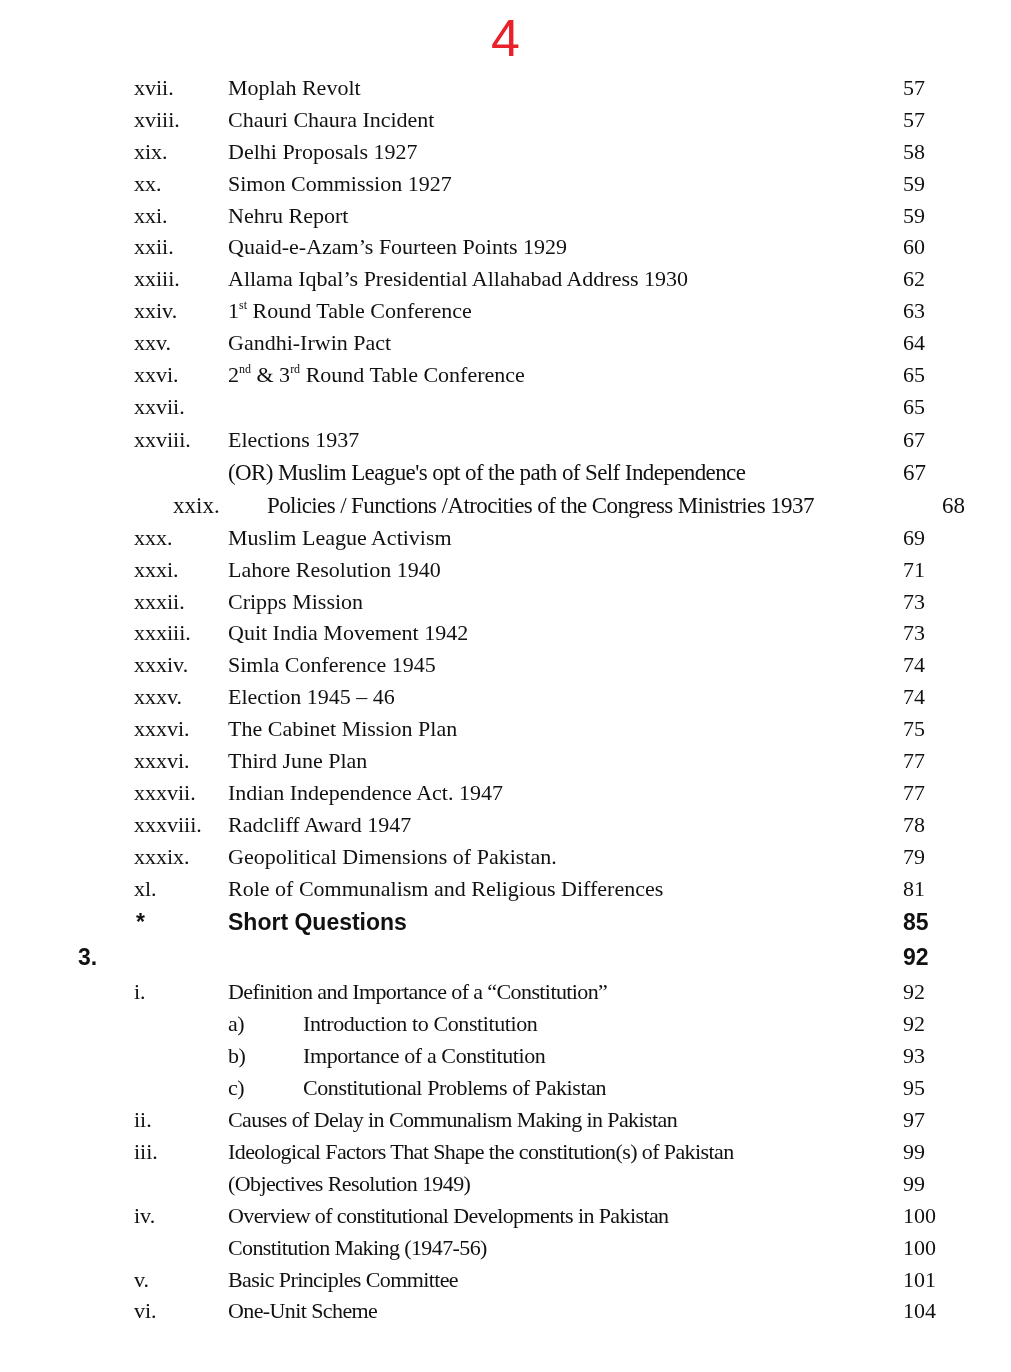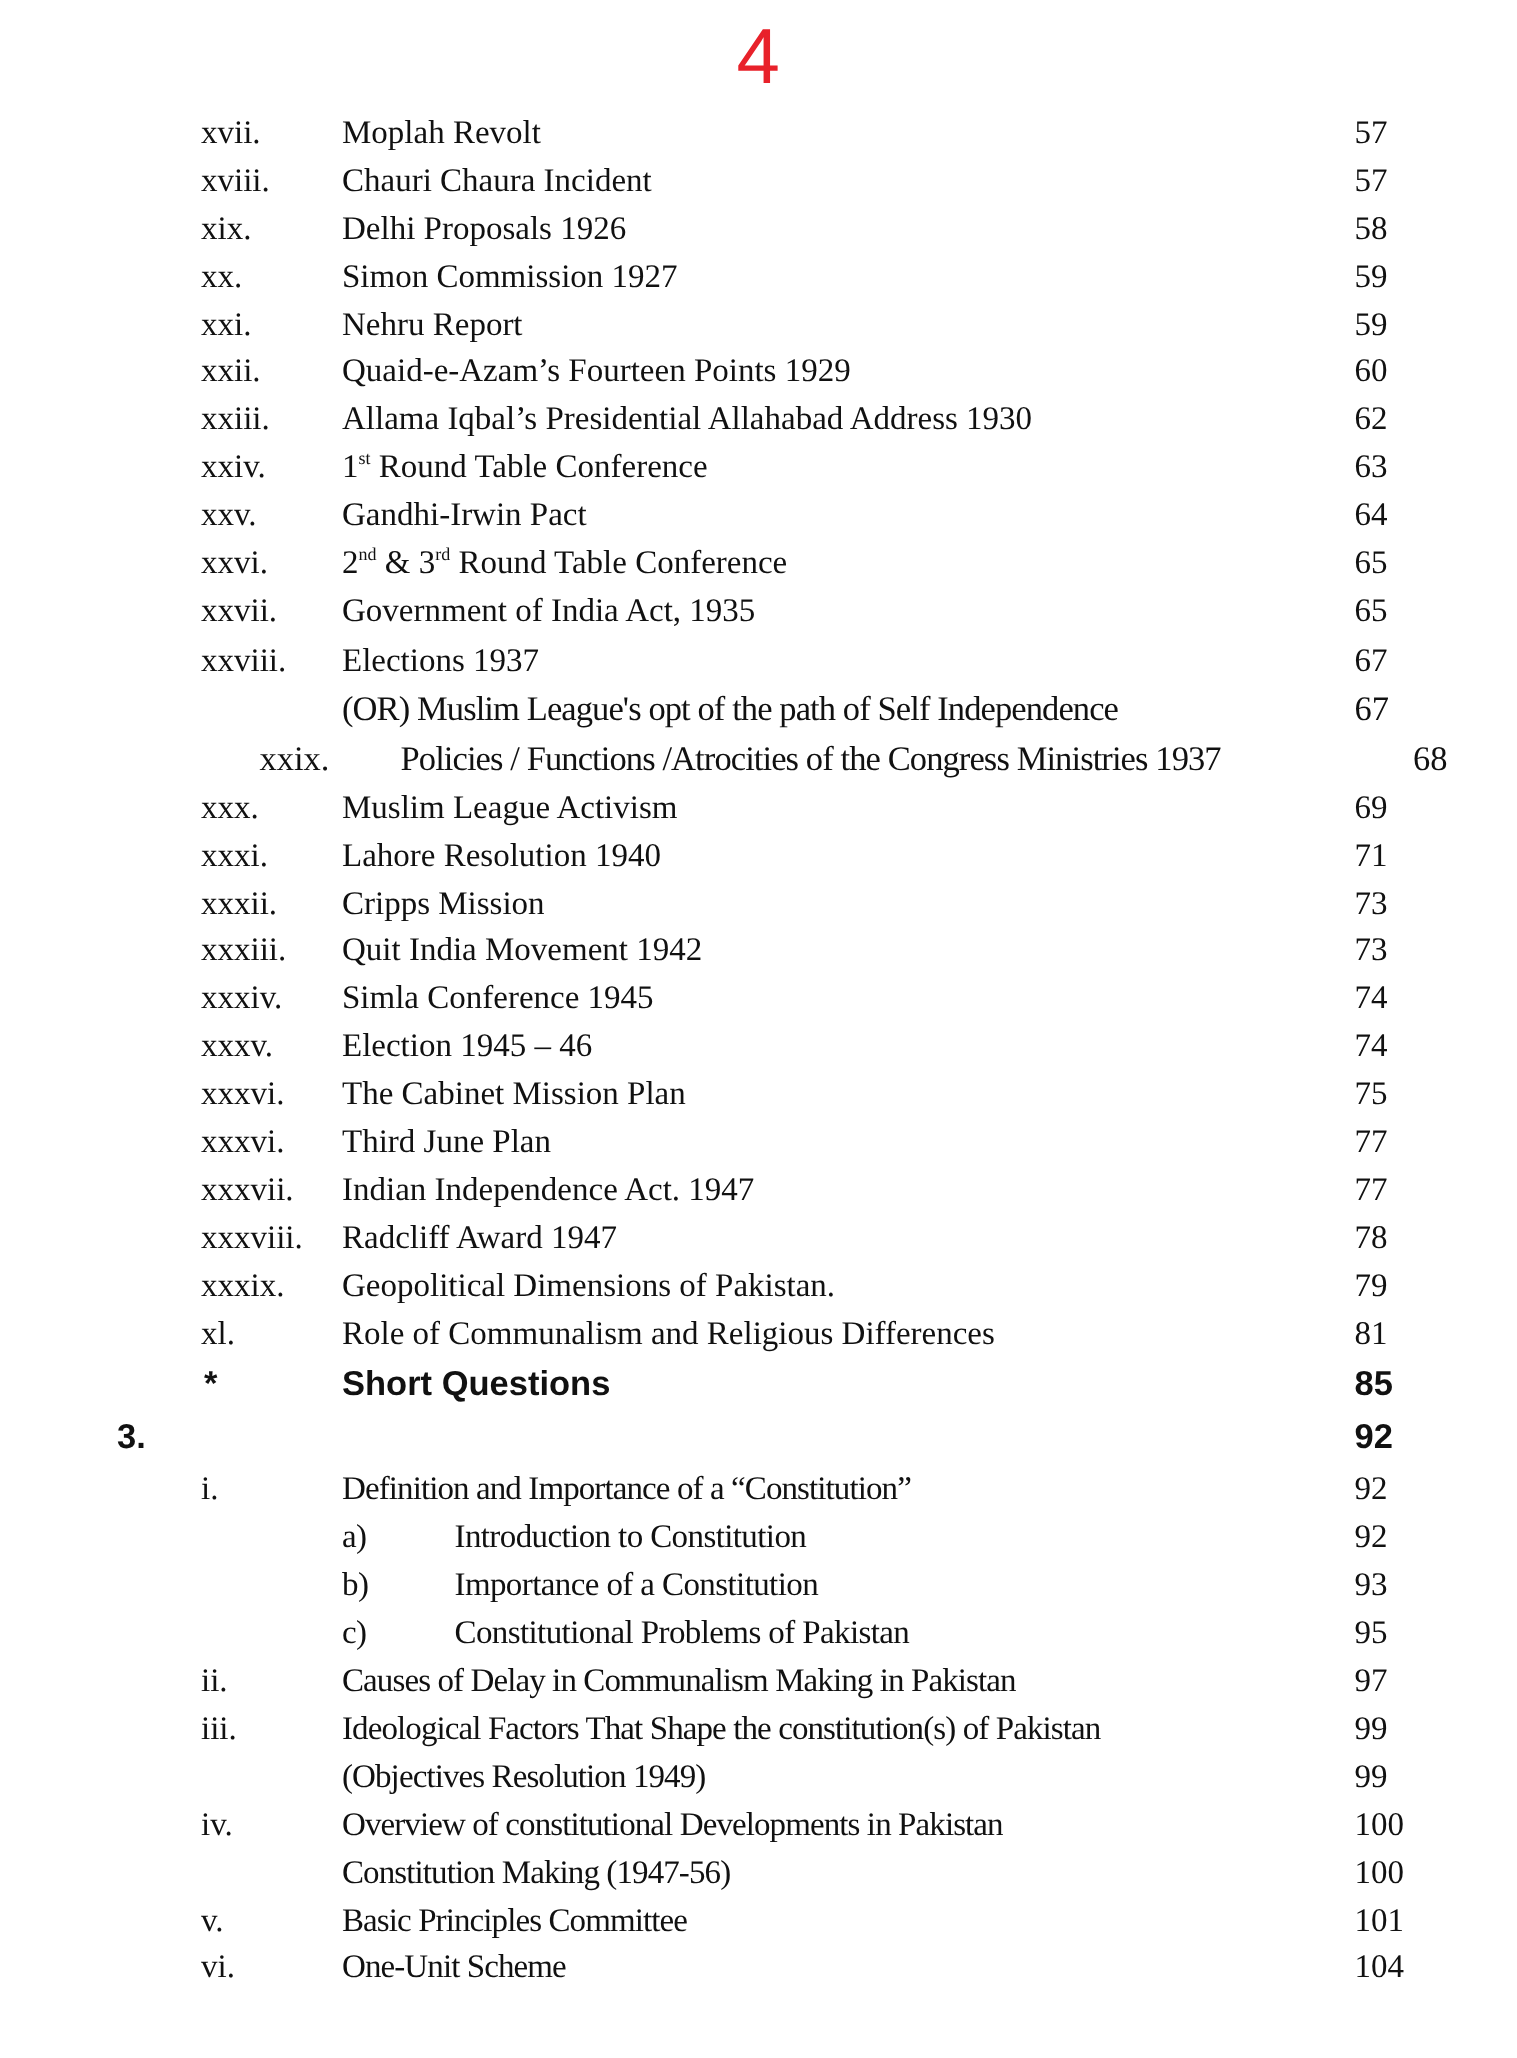--- a/index.html
+++ b/index.html
@@ -47,21 +47,21 @@
       <span class="title">Moplah Revolt</span>
       <span class="page">57</span>
     </div>
   <div class="row">
       <span class="num">xviii.</span>
       <span class="title">Chauri Chaura Incident</span>
       <span class="page">57</span>
     </div>
   <div class="row">
       <span class="num">xix.</span>
-      <span class="title">Delhi Proposals 1926</span>
+      <span class="title">Delhi Proposals 1927</span>
       <span class="page">58</span>
     </div>
   <div class="row">
       <span class="num">xx.</span>
       <span class="title">Simon Commission 1927</span>
       <span class="page">59</span>
     </div>
   <div class="row">
       <span class="num">xxi.</span>
       <span class="title">Nehru Report</span>
@@ -87,21 +87,20 @@
       <span class="title">Gandhi-Irwin Pact</span>
       <span class="page">64</span>
     </div>
   <div class="row">
       <span class="num">xxvi.</span>
       <span class="title"><span>2</span><sup>nd</sup><span style="white-space:pre"> &amp; 3</span><sup>rd</sup><span style="white-space:pre"> Round Table Conference</span></span>
       <span class="page">65</span>
     </div>
   <div class="row">
       <span class="num">xxvii.</span>
-      <span class="title">Government of India Act, 1935</span>
       <span class="page">65</span>
     </div>
   <div class="row" style="height:33px;line-height:34px;">
       <span class="num">xxviii.</span>
       <span class="title">Elections 1937</span>
       <span class="page">67</span>
     </div>
   <div class="row cond" style="height:33px;line-height:34px;font-size:23px;">
       <span class="num"></span>
       <span class="title">(OR) Muslim League's opt of the path of Self Independence</span>

